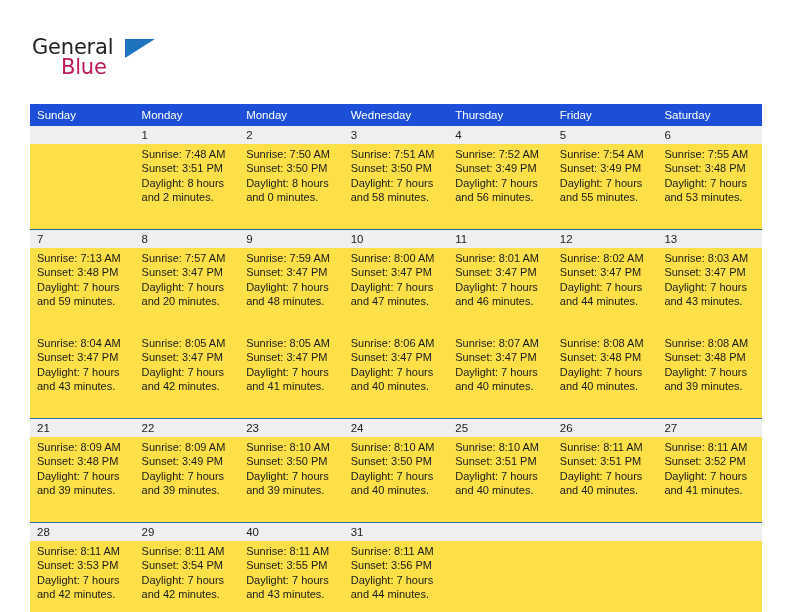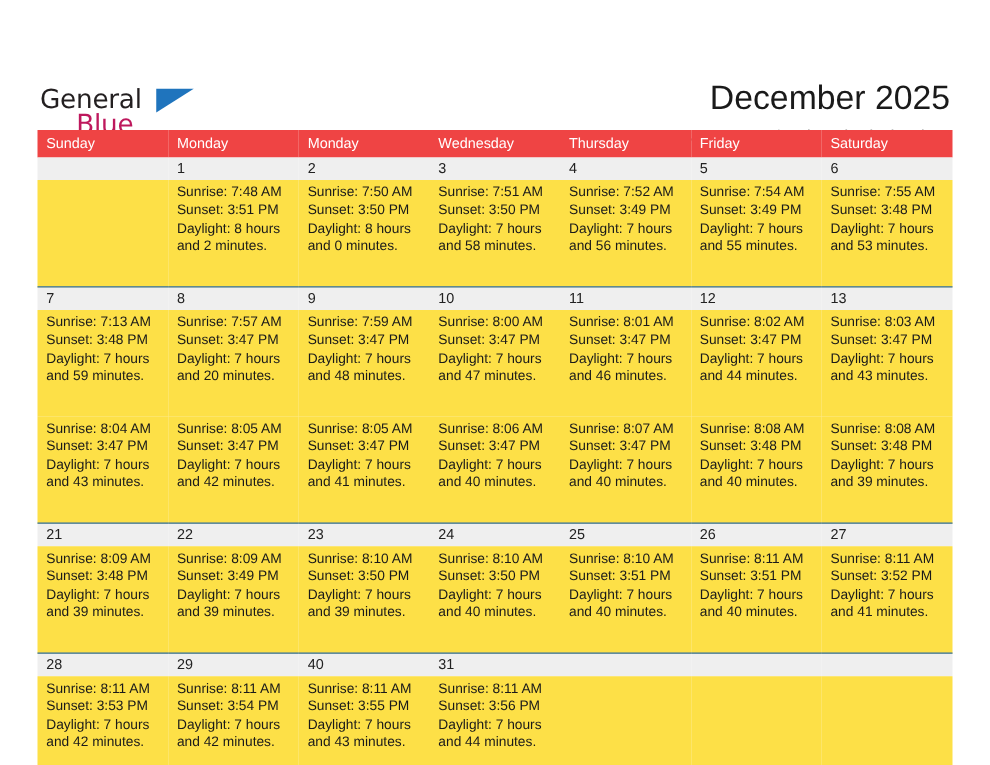--- a/index.html
+++ b/index.html
@@ -22,21 +22,20 @@
     box-sizing: border-box;
   }
 
   
   .header {
     position: absolute;
     left: 0;
     top: 0;
     width: 792px;
     height: 100px;
-    margin-top: 32px;
   }
 
   .logo {
     position: absolute;
     left: 32px;
     top: 36px;
     width: 130px;
     height: 46px;
   }
   .logo-general {
@@ -97,21 +96,21 @@
   .calendar {
     position: absolute;
     left: 30px;
     top: 104px;
     width: 732px;
     border-collapse: collapse;
     table-layout: fixed;
   }
 
   .calendar th {
-    background: #ef4444;
+    background: #1d4ed8;
     color: #ffffff;
     font-size: 11.5px;
     font-weight: 400;
     text-align: left;
     padding: 5px 0 5px 7px;
     height: 11px;
     border: none;
   }
 
   .daynum-row td {
@@ -147,24 +146,20 @@
 <div class="page">
 
   <div class="header">
 
     <div class="logo">
       <span class="logo-general">General</span>
       <span class="logo-triangle"></span>
       <span class="logo-blue">Blue</span>
     </div>
 
-    <div class="title-block">
-      <div class="month-title">December 2025</div>
-      <div class="location-title">Sawtry, England, United Kingdom</div>
-    </div>
 
   </div>
 
   <table class="calendar">
     <thead>
       <tr>
         <th>Sunday</th>
         <th>Monday</th>
         <th>Monday</th>
         <th>Wednesday</th>

